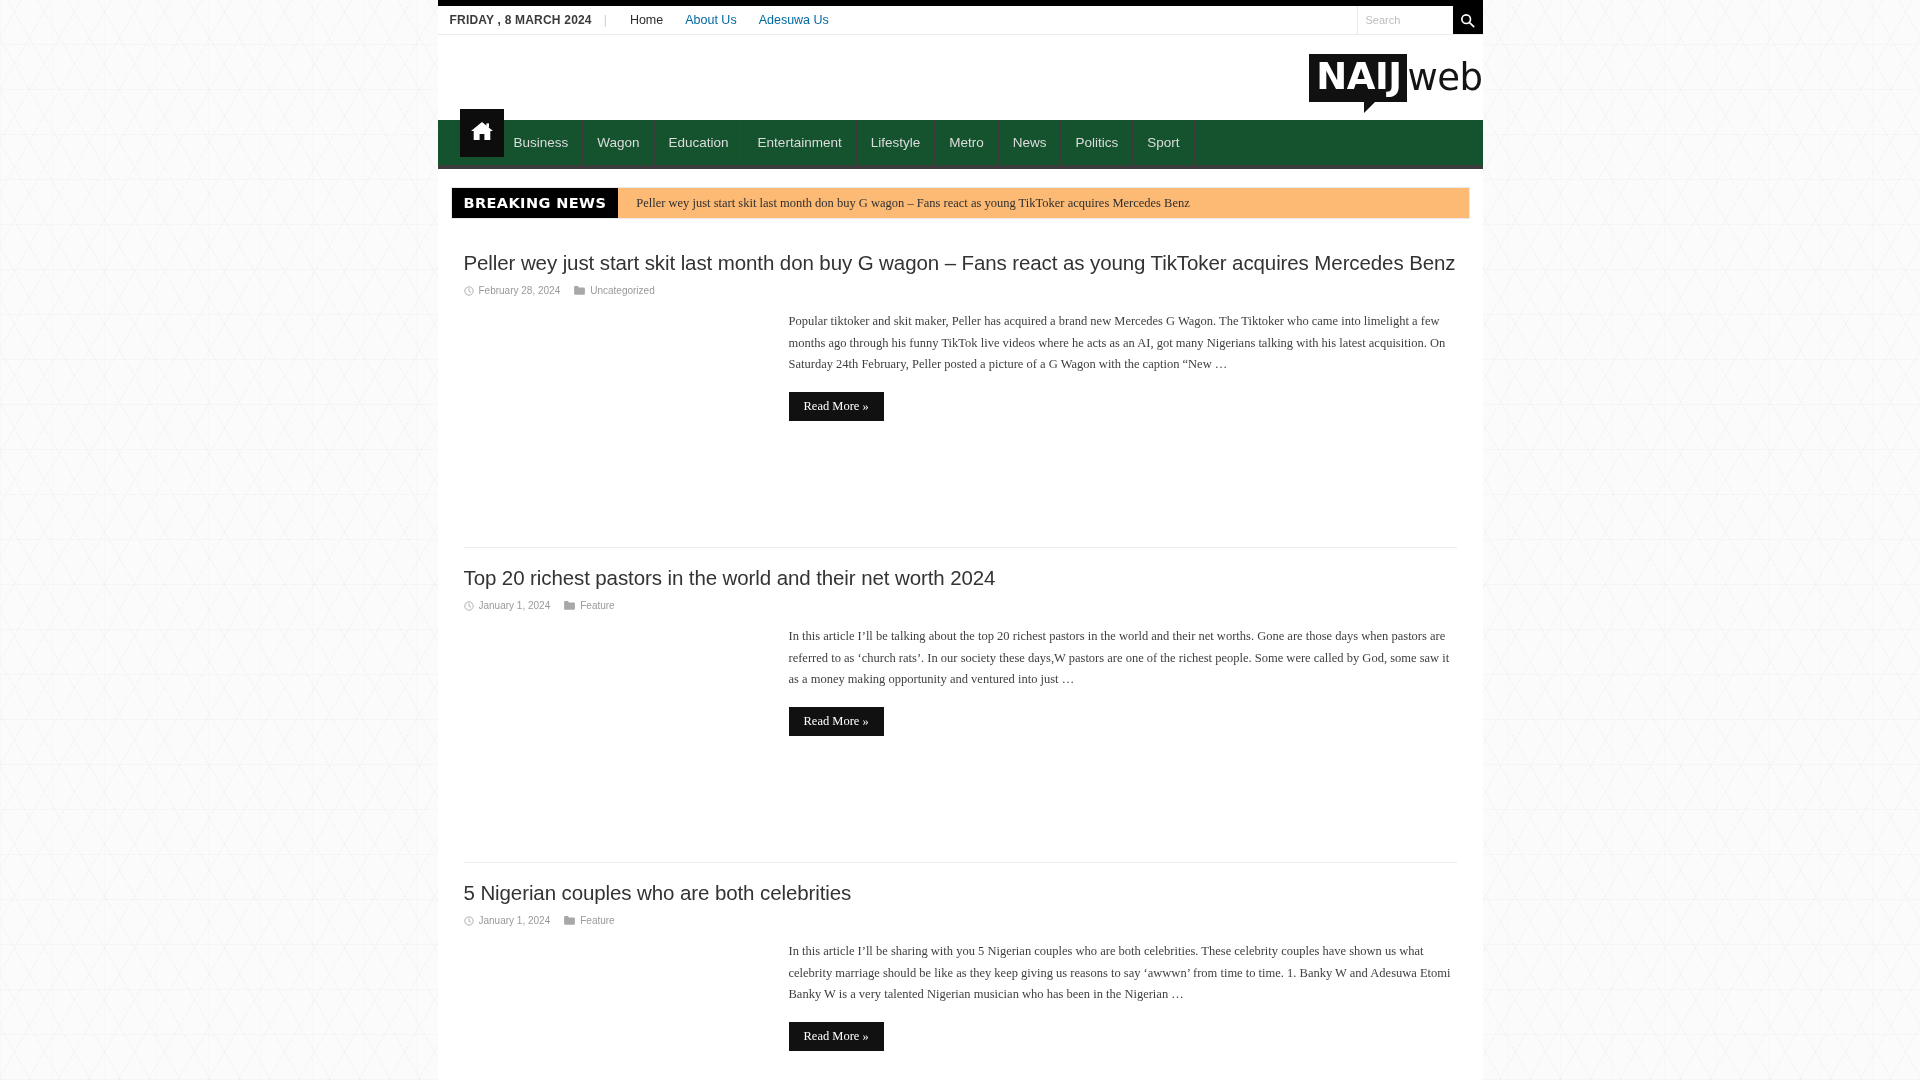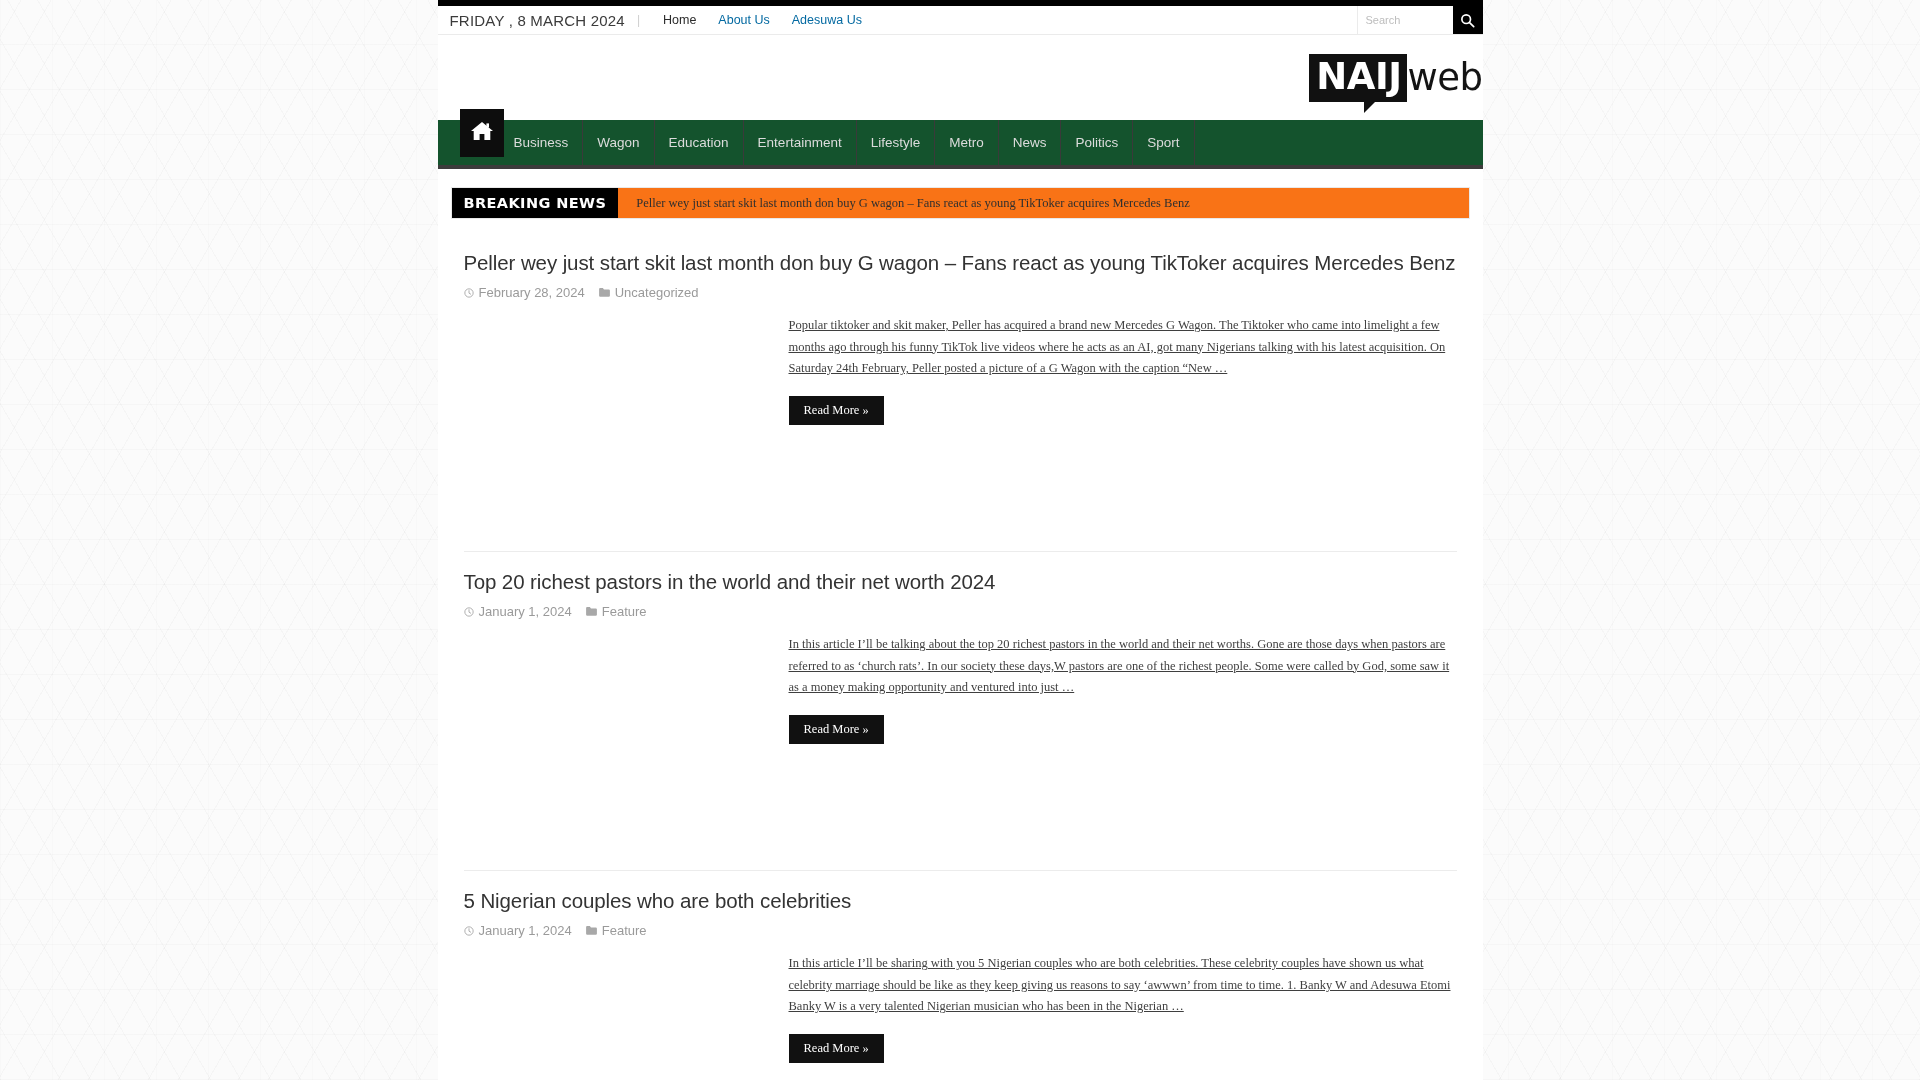--- a/index.html
+++ b/index.html
@@ -47,22 +47,22 @@
     position: relative;
   }
   .topbar-left {
     display: flex;
     align-items: center;
     padding-left: 12px;
     flex: 1;
     height: 100%;
   }
   .top-date {
-    font-size: 15px;
-    font-weight: normal;
+    font-size: 12px;
+    font-weight: bold;
     letter-spacing: 0.2px;
     color: #3b3b3b;
     white-space: nowrap;
   }
   .top-sep {
     color: #cfcfcf;
     margin: 0 12px;
     font-size: 12px;
   }
   .topmenu {
@@ -194,21 +194,21 @@
     border-right: 1px solid #3a3a3a;
     cursor: pointer;
     white-space: nowrap;
   }
   .nav-item:first-of-type { border-left: 1px solid #3a3a3a; }
 
   
   .breaking {
     margin: 18px 13px 0 13px;
     border: 1px solid #e9e9e9;
-    background: #f97316;
+    background: #fdba74;
     display: flex;
     align-items: stretch;
     height: 32px;
   }
   .breaking-label {
     background: #000;
     color: #fff;
     font-size: 14.5px;
     font-weight: bold;
     letter-spacing: 0.4px;
@@ -246,21 +246,21 @@
     color: #333333;
     font-weight: normal;
     letter-spacing: -0.1px;
     cursor: pointer;
     margin-bottom: 9px;
   }
   .post-meta {
     display: flex;
     align-items: center;
     gap: 14px;
-    font-size: 13px;
+    font-size: 10px;
     color: #9a9a9a;
     margin-bottom: 15px;
   }
   .meta-chunk {
     display: flex;
     align-items: center;
     gap: 5px;
     cursor: pointer;
   }
   .meta-chunk svg { display: block; }
@@ -277,21 +277,20 @@
   .post-right {
     flex: 1;
     padding-left: 0;
   }
   .post-excerpt {
     font-size: 12.5px;
     line-height: 1.72;
     color: #3f3f3f;
     font-family: "Liberation Serif", serif;
     margin-bottom: 16px;
-    text-decoration: underline;
   }
   .readmore {
     display: inline-block;
     background: #111111;
     color: #ffffff;
     font-size: 12.5px;
     font-family: "Liberation Serif", serif;
     padding: 7px 15px;
     border: none;
     cursor: pointer;

